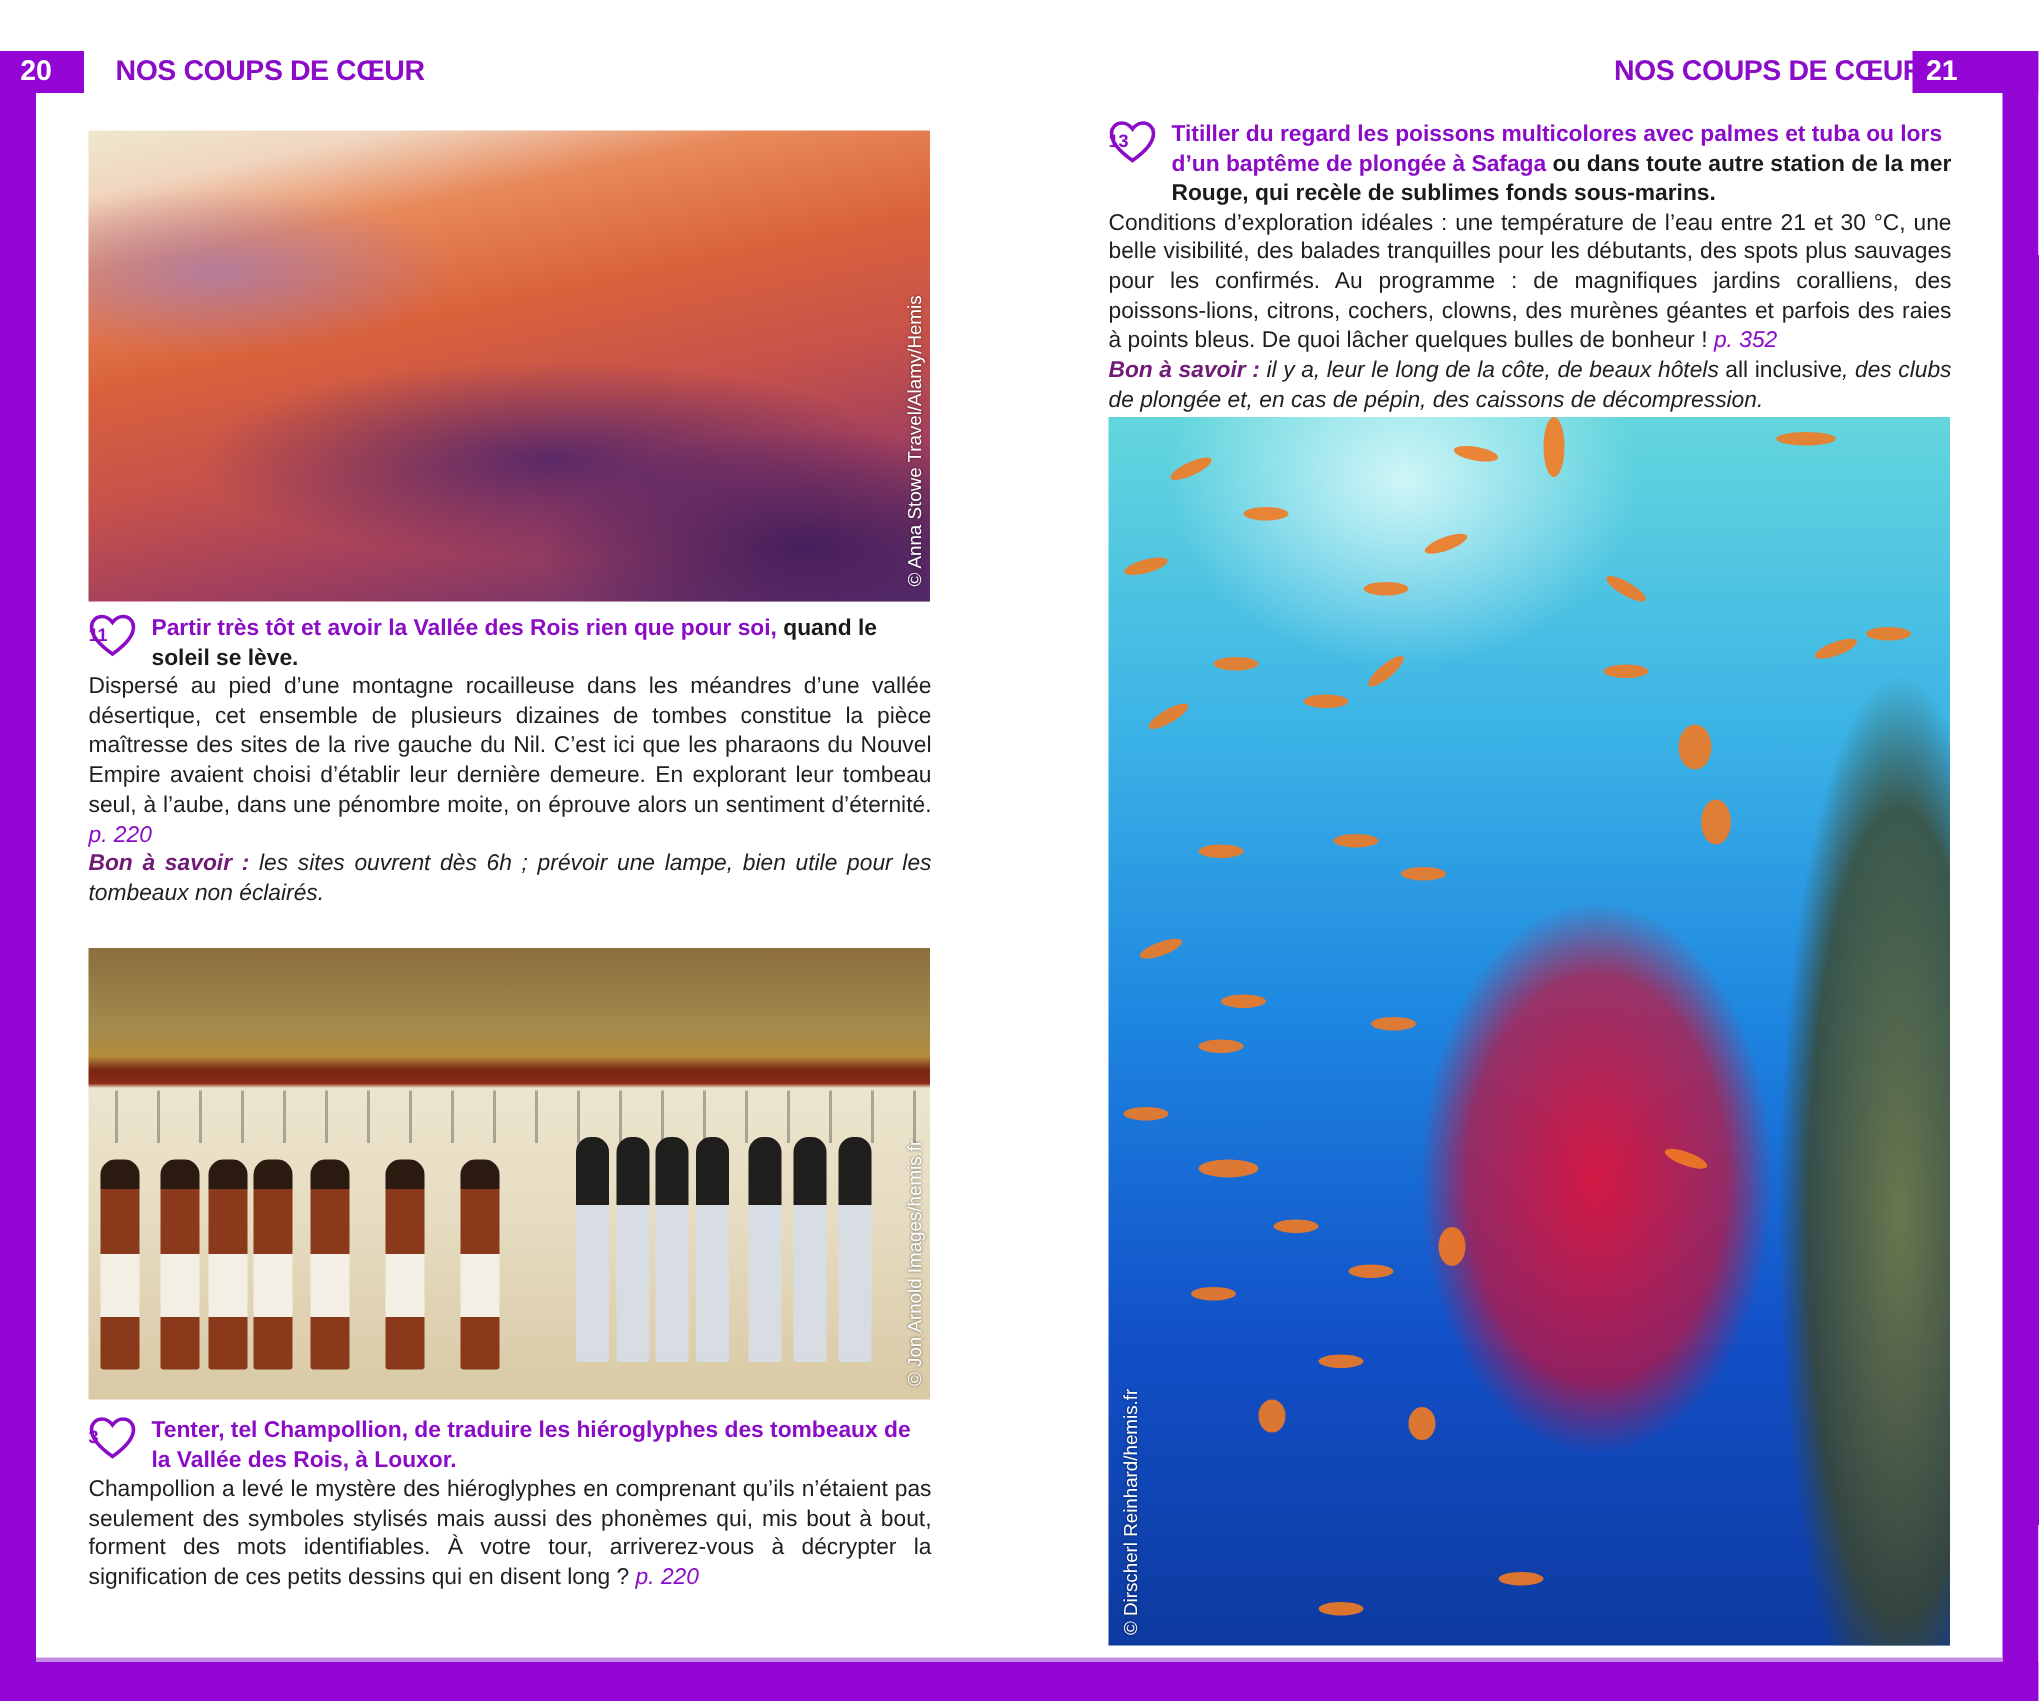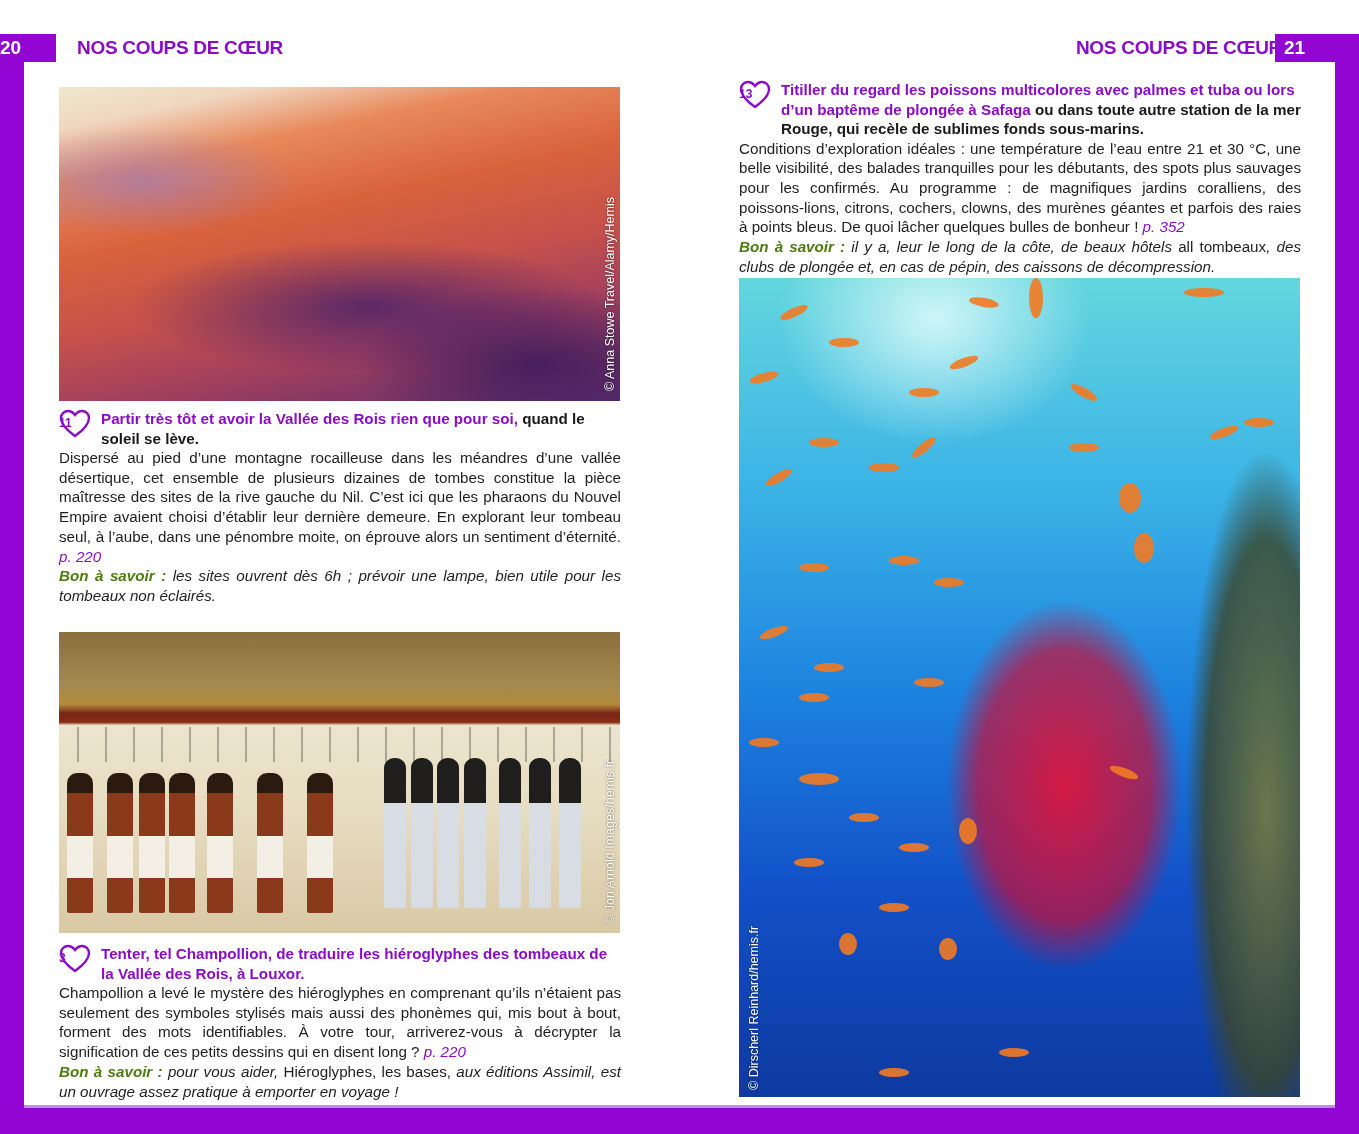--- a/index.html
+++ b/index.html
@@ -7,21 +7,21 @@
   body { position: relative; font-family: "Liberation Sans", "DejaVu Sans", sans-serif; color: #1a1a1a; }
 
   
   .frame-left { position: absolute; left: 0; top: 34px; width: 24px; height: 1100px; background: #9305d3; }
   .frame-right { position: absolute; right: 0; top: 34px; width: 24px; height: 1100px; background: #9305d3; }
   .frame-bottom { position: absolute; left: 0; top: 1108px; width: 1359px; height: 26px; background: #9305d3; }
   .frame-bottom-line { position: absolute; left: 24px; top: 1105px; width: 1311px; height: 3px; background: #c58be3; }
 
   .page-num { position: absolute; top: 34px; height: 28px; background: #9305d3; color: #fff;
               font-weight: bold; font-size: 19px; line-height: 28px; }
-  .page-num.left { left: 0; width: 56px; text-align: left; padding-right: 8px; }
+  .page-num.left { left: 0; width: 56px; text-align: center; padding-right: 8px; }
   .page-num.right { right: 0; width: 84px; text-align: left; padding-left: 9px; }
 
   .running-head { position: absolute; top: 34px; height: 28px; line-height: 28px; color: #8a0cc6;
                   font-weight: bold; font-size: 19px; letter-spacing: -0.3px; }
   .running-head.left { left: 77px; }
   .running-head.right { right: 77px; }
 
   
   .photo { position: absolute; overflow: hidden; }
   .photo .credit { position: absolute; color: #fff; font-size: 12.5px; white-space: nowrap;
@@ -59,21 +59,21 @@
   
   .entry { position: absolute; font-size: 15.2px; line-height: 19.7px; }
   .entry .title-row { position: relative; padding-left: 42px; font-weight: bold; font-size: 15.2px; line-height: 19.5px; }
   .entry .heart { position: absolute; left: 0; top: 0; width: 32px; height: 30px; }
   .entry .heart svg { width: 32px; height: 30px; }
   .entry .heart-num { position: absolute; left: 0; top: 5px; width: 32px; text-align: left; color: #8a0cc6;
                       font-size: 12px; font-weight: bold; }
   .purple { color: #8a0cc6; }
   .body-text { text-align: justify; color: #1f1f1f; }
   .pageref { color: #8a0cc6; font-style: italic; }
-  .bon-label { color: #4d7c0f; font-style: italic; font-weight: bold; }
+  .bon-label { color: #701a75; font-style: italic; font-weight: bold; }
   .italic { font-style: italic; }
 
   .entry-11 { left: 59px; top: 409px; width: 562px; }
   .entry-12 { left: 59px; top: 944px; width: 562px; }
   .entry-13 { left: 739px; top: 80px; width: 562px; }
 </style>
 </head>
 <body>
 
 <div class="frame-left"></div>
@@ -133,40 +133,37 @@
       <svg viewBox="0 0 32 30">
           <path d="M16 27 C 6 20, 2 14, 2 9 C 2 4.5, 5.5 2, 9 2 C 12 2, 14.5 4, 16 6 C 17.5 4, 20 2, 23 2 C 26.5 2, 30 4.5, 30 9 C 30 14, 26 20, 16 27 Z" fill="none" stroke="#8a0cc6" stroke-width="2.4"></path>
         </svg>
       <span class="heart-num">3</span>
     </span>
     <span class="purple">Tenter, tel Champollion, de traduire les hiéroglyphes des tombeaux de la Vallée des Rois, à Louxor.</span><span></span>
   </div>
   <div class="body-text">
     <span>Champollion a levé le mystère des hiéroglyphes en comprenant qu’ils n’étaient pas seulement des symboles stylisés mais aussi des phonèmes qui, mis bout à bout, forment des mots identifiables. À votre tour, arriverez-vous à décrypter la signification de ces petits dessins qui en disent long ? </span><span class="pageref">p. 220</span>
   </div>
-  <div class="body-text">
-    <span class="bon-label">Bon à savoir :</span><span class="italic"> pour vous aider, </span><span>Hiéroglyphes, les bases,</span><span class="italic"> aux éditions Assimil, est un ouvrage assez pratique à emporter en voyage !</span>
-  </div>
 </div>
 
 <div class="entry entry-13">
   <div class="title-row">
     <span class="heart">
       <svg viewBox="0 0 32 30">
           <path d="M16 27 C 6 20, 2 14, 2 9 C 2 4.5, 5.5 2, 9 2 C 12 2, 14.5 4, 16 6 C 17.5 4, 20 2, 23 2 C 26.5 2, 30 4.5, 30 9 C 30 14, 26 20, 16 27 Z" fill="none" stroke="#8a0cc6" stroke-width="2.4"></path>
         </svg>
       <span class="heart-num">13</span>
     </span>
     <span class="purple">Titiller du regard les poissons multicolores avec palmes et tuba ou lors d’un baptême de plongée à Safaga</span><span> ou dans toute autre station de la mer Rouge, qui recèle de sublimes fonds sous-marins.</span>
   </div>
   <div class="body-text">
     <span>Conditions d’exploration idéales : une température de l’eau entre 21 et 30 °C, une belle visibilité, des balades tranquilles pour les débutants, des spots plus sauvages pour les confirmés. Au programme : de magnifiques jardins coralliens, des poissons-lions, citrons, cochers, clowns, des murènes géantes et parfois des raies à points bleus. De quoi lâcher quelques bulles de bonheur ! </span><span class="pageref">p. 352</span>
   </div>
   <div class="body-text">
-    <span class="bon-label">Bon à savoir :</span><span class="italic"> il y a, leur le long de la côte, de beaux hôtels </span><span>all tombeaux</span><span class="italic">, des clubs de plongée et, en cas de pépin, des caissons de décompression.</span>
+    <span class="bon-label">Bon à savoir :</span><span class="italic"> il y a, leur le long de la côte, de beaux hôtels </span><span>all inclusive</span><span class="italic">, des clubs de plongée et, en cas de pépin, des caissons de décompression.</span>
   </div>
 </div>
 
 <div class="photo photo-coral">
   <div class="fish" style="left:40px; top:30px; transform:rotate(-25deg);"></div>
   <div class="fish" style="left:90px; top:60px;"></div>
   <div class="fish" style="left:230px; top:20px; transform:rotate(10deg);"></div>
   <div class="fish" style="left:290px; top:0px; width:14px; height:40px;"></div>
   <div class="fish" style="left:210px; top:80px; transform:rotate(-20deg);"></div>
   <div class="fish" style="left:330px; top:110px; transform:rotate(30deg);"></div>

